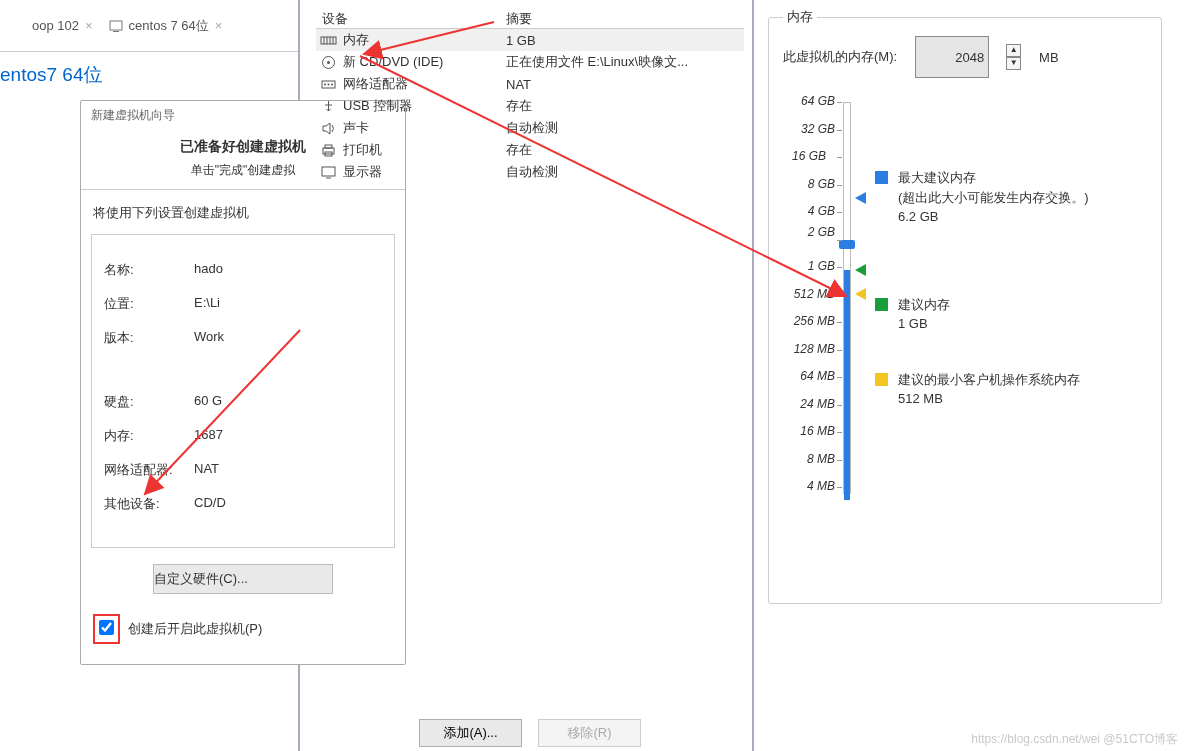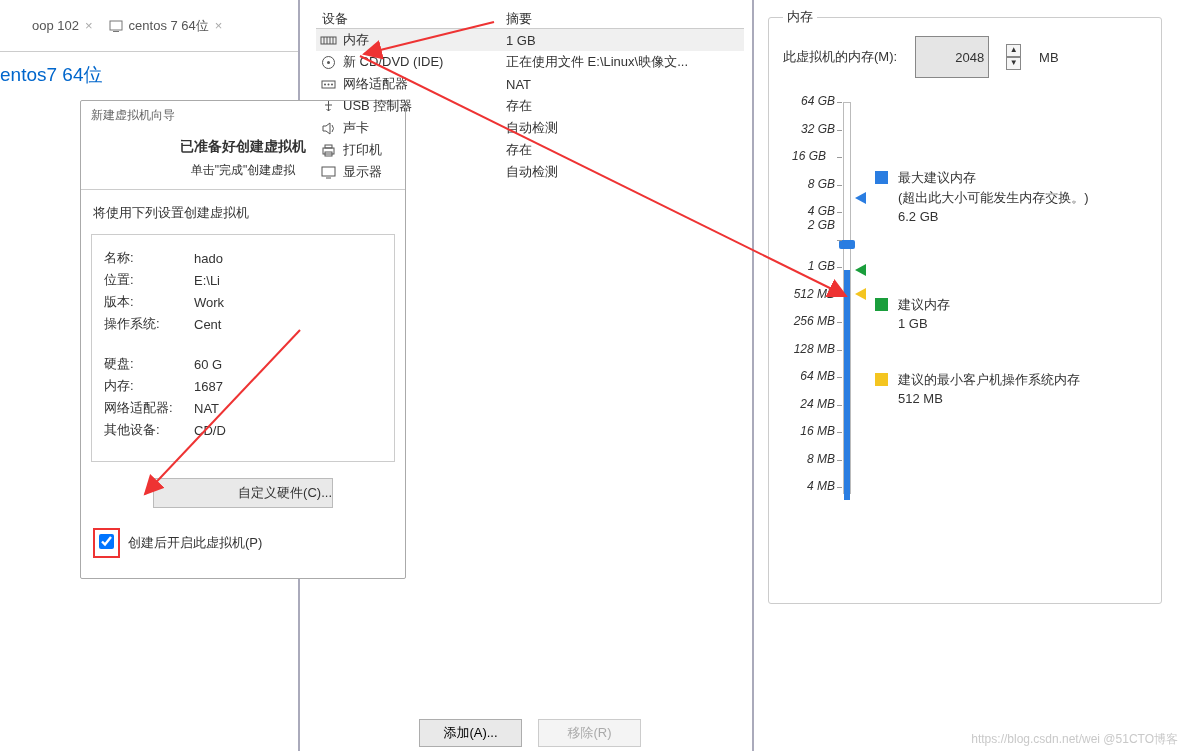--- a/index.html
+++ b/index.html
@@ -13,25 +13,25 @@
   .tab .close { color:#aaa;}
   .tab-icon { width:14px;height:14px; display:inline-block; }
   .heading { color:#0066cc; font-size:19px; padding:10px 0 0 0;}
   .wizard { position:absolute; top:100px; left:80px; width:326px; background:#fff; border:1px solid #aaa; border-radius:2px; padding-bottom:20px;}
   .wizard-title { font-size:12px; color:#666; padding:6px 10px 4px; }
   .wizard-head { text-align:center; padding:10px 0 4px; font-weight:bold; font-size:14px;}
   .wizard-sub { text-align:center; font-size:12px; padding:2px 0 10px;}
   .wizard-divider { border-top:1px solid #ccc; }
   .wizard-msg { font-size:13px; padding:14px 12px 8px; }
   .wizard-box { margin:4px 10px; border:1px solid #ccc; padding:10px 12px 18px;}
-  .wrow { display:flex; margin:4px 0;align-items:center;}
+  .wrow { display:flex; margin:16px 0;}
   .wrow .lbl { width:90px;}
   .wrow .val { flex:1; overflow:hidden; white-space:nowrap;}
   .wsep { height:14px;}
-  .wizard-btn { display:block; margin:16px auto 0; width:180px; height:30px; background:#e9e9e9; border:1px solid #bbb; text-align:right; line-height:28px;}
+  .wizard-btn { display:block; margin:16px auto 0; width:180px; height:30px; background:#e9e9e9; border:1px solid #bbb; text-align:left; line-height:28px;}
   .chkrow { display:flex; align-items:center; gap:8px; padding:20px 0 0 20px;}
   .chkrow input { width:15px; height:15px;}
   .redbox { border:2px solid #e33; padding:4px; margin-left:-8px;}
 
   
   .center { flex:1; padding:0 8px 0 16px; display:flex; flex-direction:column; position:relative; border-right:2px solid #aab;}
   .hdrbar { display:flex; height:28px; align-items:flex-end; }
   .hdrbar .col1 { width:190px; padding-left:6px;}
   .hdrbar .col2 { flex:1;}
   .listbox { border-top:1px solid #ccc; }
@@ -114,24 +114,20 @@
             <span class="val">hado</span>
           </div>
         <div class="wrow">
             <span class="lbl">位置:</span>
             <span class="val">E:\Li</span>
           </div>
         <div class="wrow">
             <span class="lbl">版本:</span>
             <span class="val">Work</span>
           </div>
-        <div class="wrow">
-            <span class="lbl">操作系统:</span>
-            <span class="val">Cent</span>
-          </div>
         <div class="wsep"></div>
         <div class="wrow">
             <span class="lbl">硬盘:</span>
             <span class="val">60 G</span>
           </div>
         <div class="wrow">
             <span class="lbl">内存:</span>
             <span class="val">1687</span>
           </div>
         <div class="wrow">
@@ -266,21 +262,21 @@
         <div class="ticklabel" style="top: -2px;">64 GB</div>
             <div class="tick" style="top: 6px;"></div>
             <div class="ticklabel" style="top: 25.5px;">32 GB</div>
             <div class="tick" style="top: 33.5px;"></div>
             <div class="ticklabel" style="top: 53px; text-align: center;">16 GB</div>
             <div class="tick" style="top: 61px;"></div>
             <div class="ticklabel" style="top: 80.5px;">8 GB</div>
             <div class="tick" style="top: 88.5px;"></div>
             <div class="ticklabel" style="top: 108px;">4 GB</div>
             <div class="tick" style="top: 116px;"></div>
-            <div class="ticklabel" style="top: 122px;">2 GB</div>
+            <div class="ticklabel" style="top: 129px;">2 GB</div>
             <div class="tick" style="top: 143.5px;"></div>
             <div class="ticklabel" style="top: 163px;">1 GB</div>
             <div class="tick" style="top: 171px;"></div>
             <div class="ticklabel" style="top: 190.5px;">512 MB</div>
             <div class="tick" style="top: 198.5px;"></div>
             <div class="ticklabel" style="top: 218px;">256 MB</div>
             <div class="tick" style="top: 226px;"></div>
             <div class="ticklabel" style="top: 245.5px;">128 MB</div>
             <div class="tick" style="top: 253.5px;"></div>
             <div class="ticklabel" style="top: 273px;">64 MB</div>

